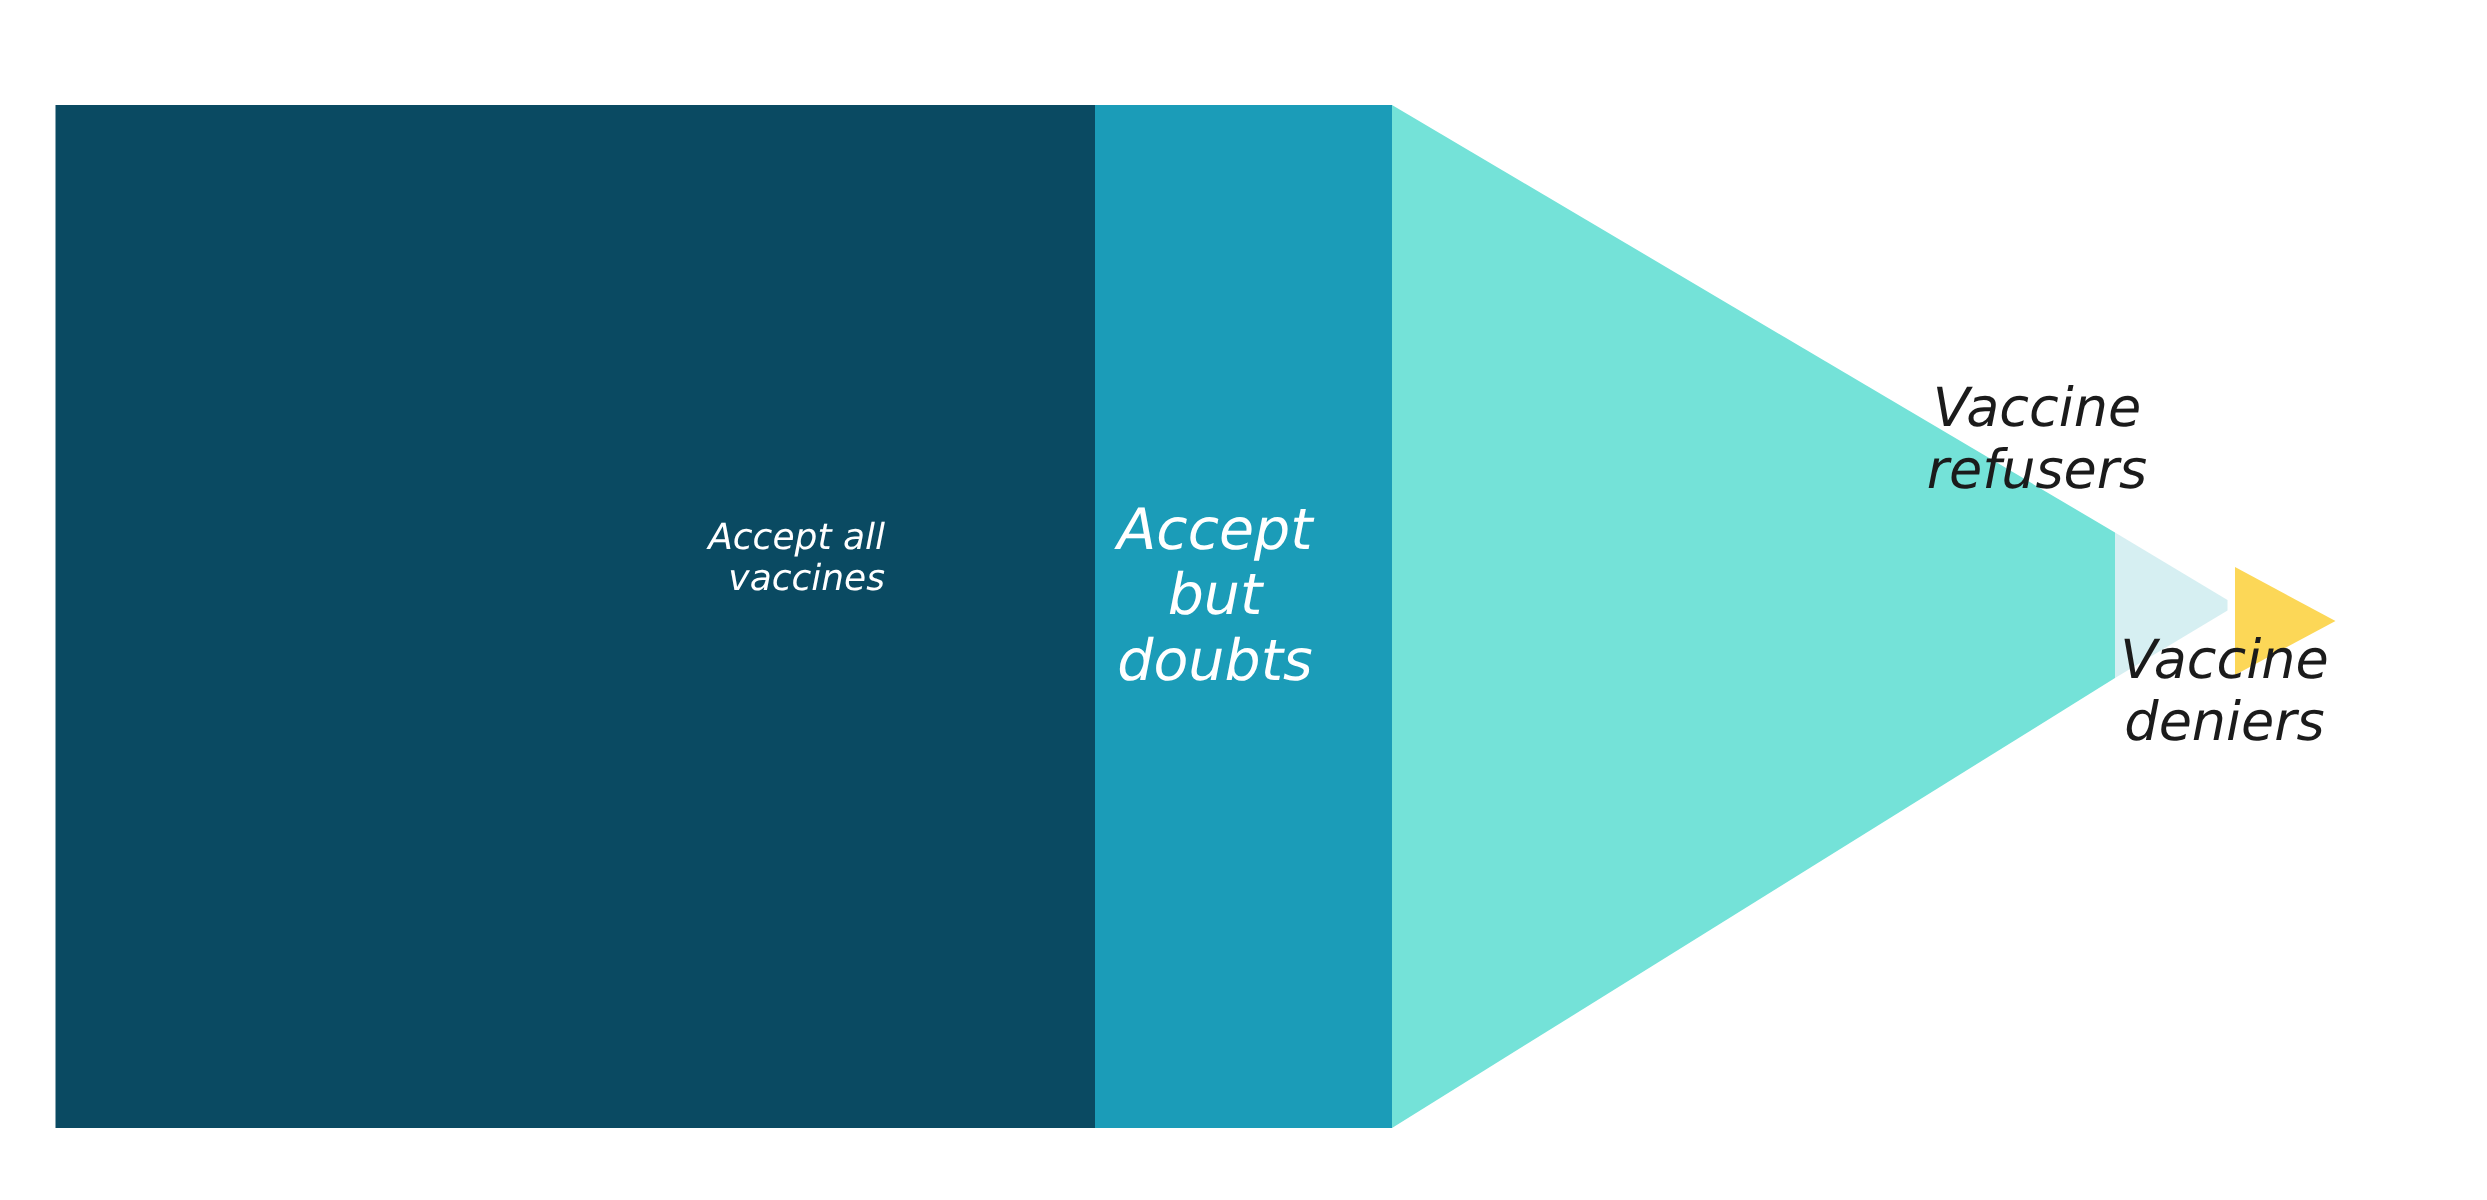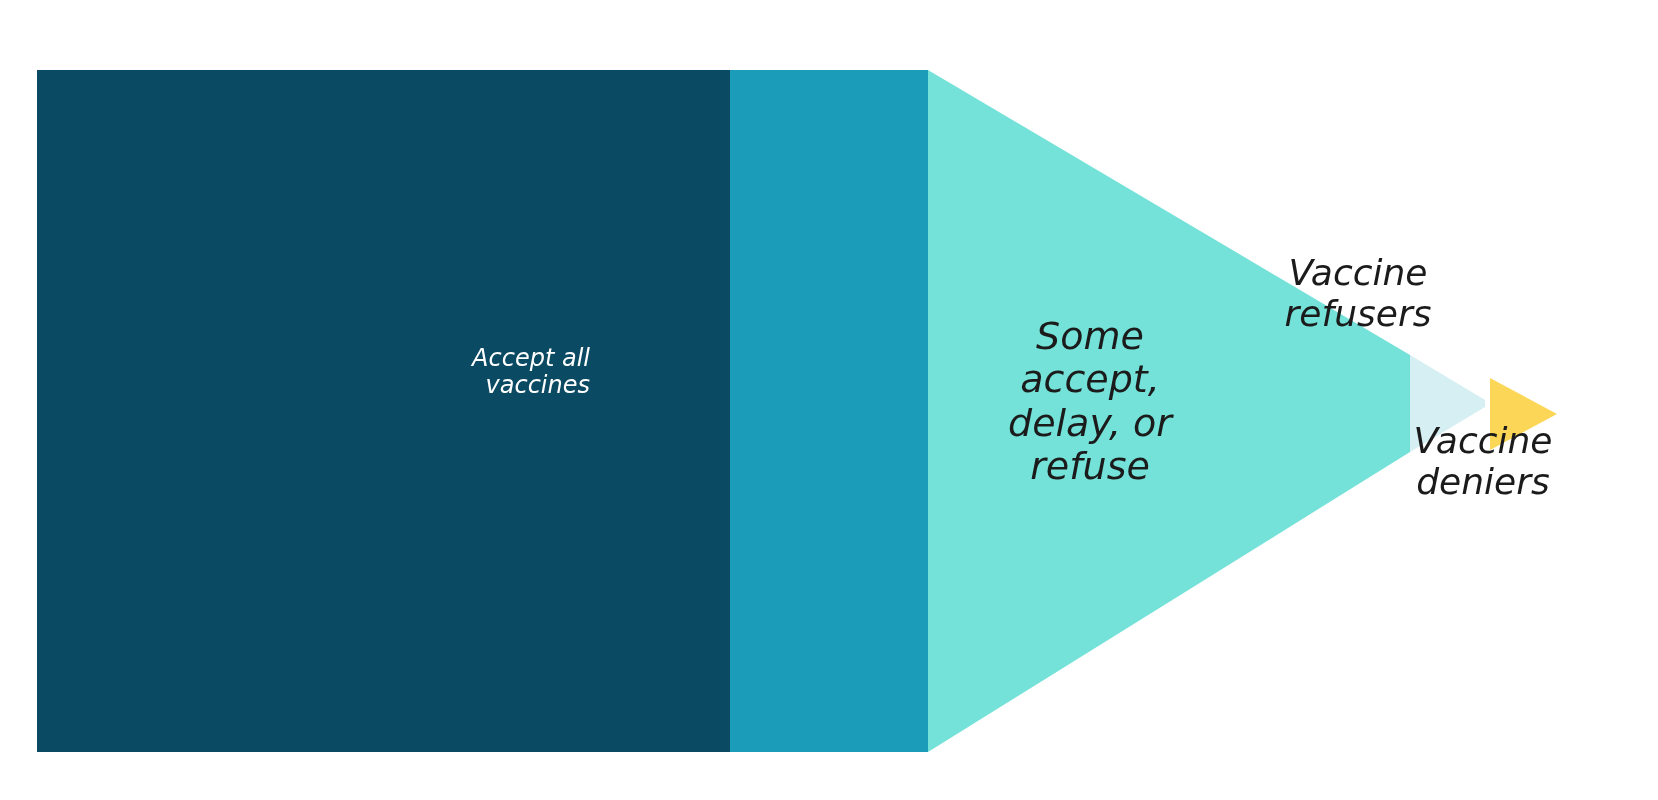--- a/index.html
+++ b/index.html
@@ -93,25 +93,24 @@
     <polygon points="928,70 1410,355 1410,452 928,752" fill="#74e2d8"></polygon>
 
     <polygon points="1410,355 1485,400 1485,407 1410,452" fill="#d6eff2"></polygon>
 
     <polygon points="1490,378 1557,414 1490,450" fill="#fcd757"></polygon>
   </svg>
 
   <div class="seg-label label-accept-all">Accept all
 vaccines</div>
 
+  <div class="seg-label label-accept-doubts">Accept
+but
+doubts</div>
 
-  <div class="seg-label label-some">Some
-accept,
-delay, or
-refuse</div>
 
   <div class="seg-label label-refusers">Vaccine
 refusers</div>
 
   <div class="seg-label label-deniers">Vaccine
 deniers</div>
 
 </div>
 
 </body></html>

